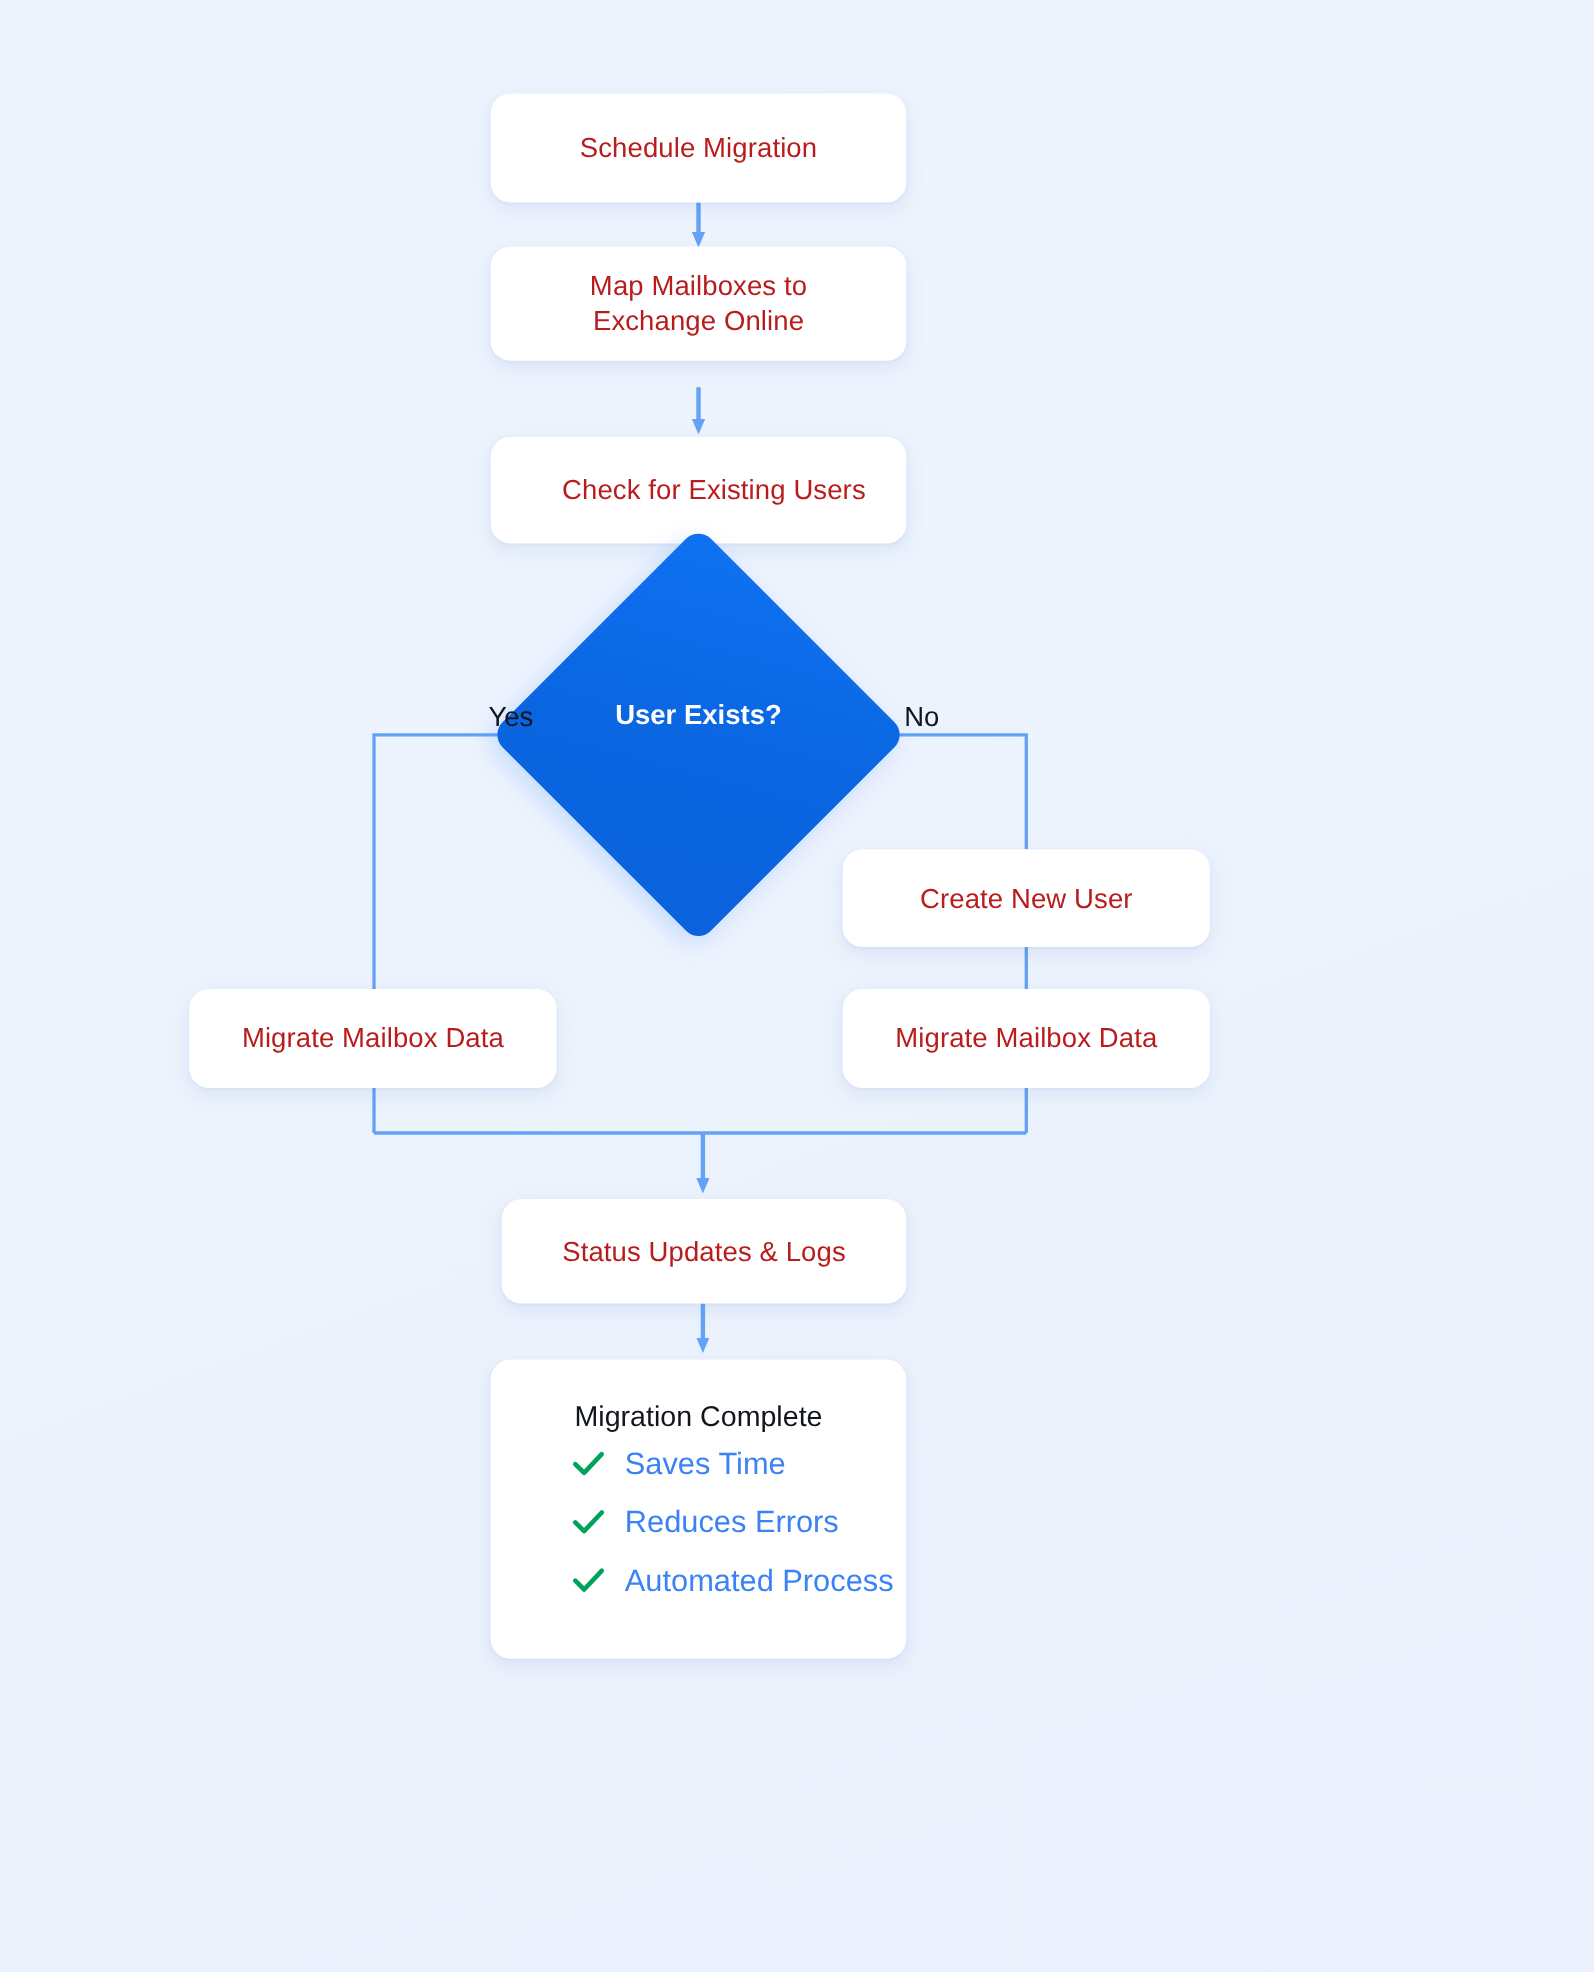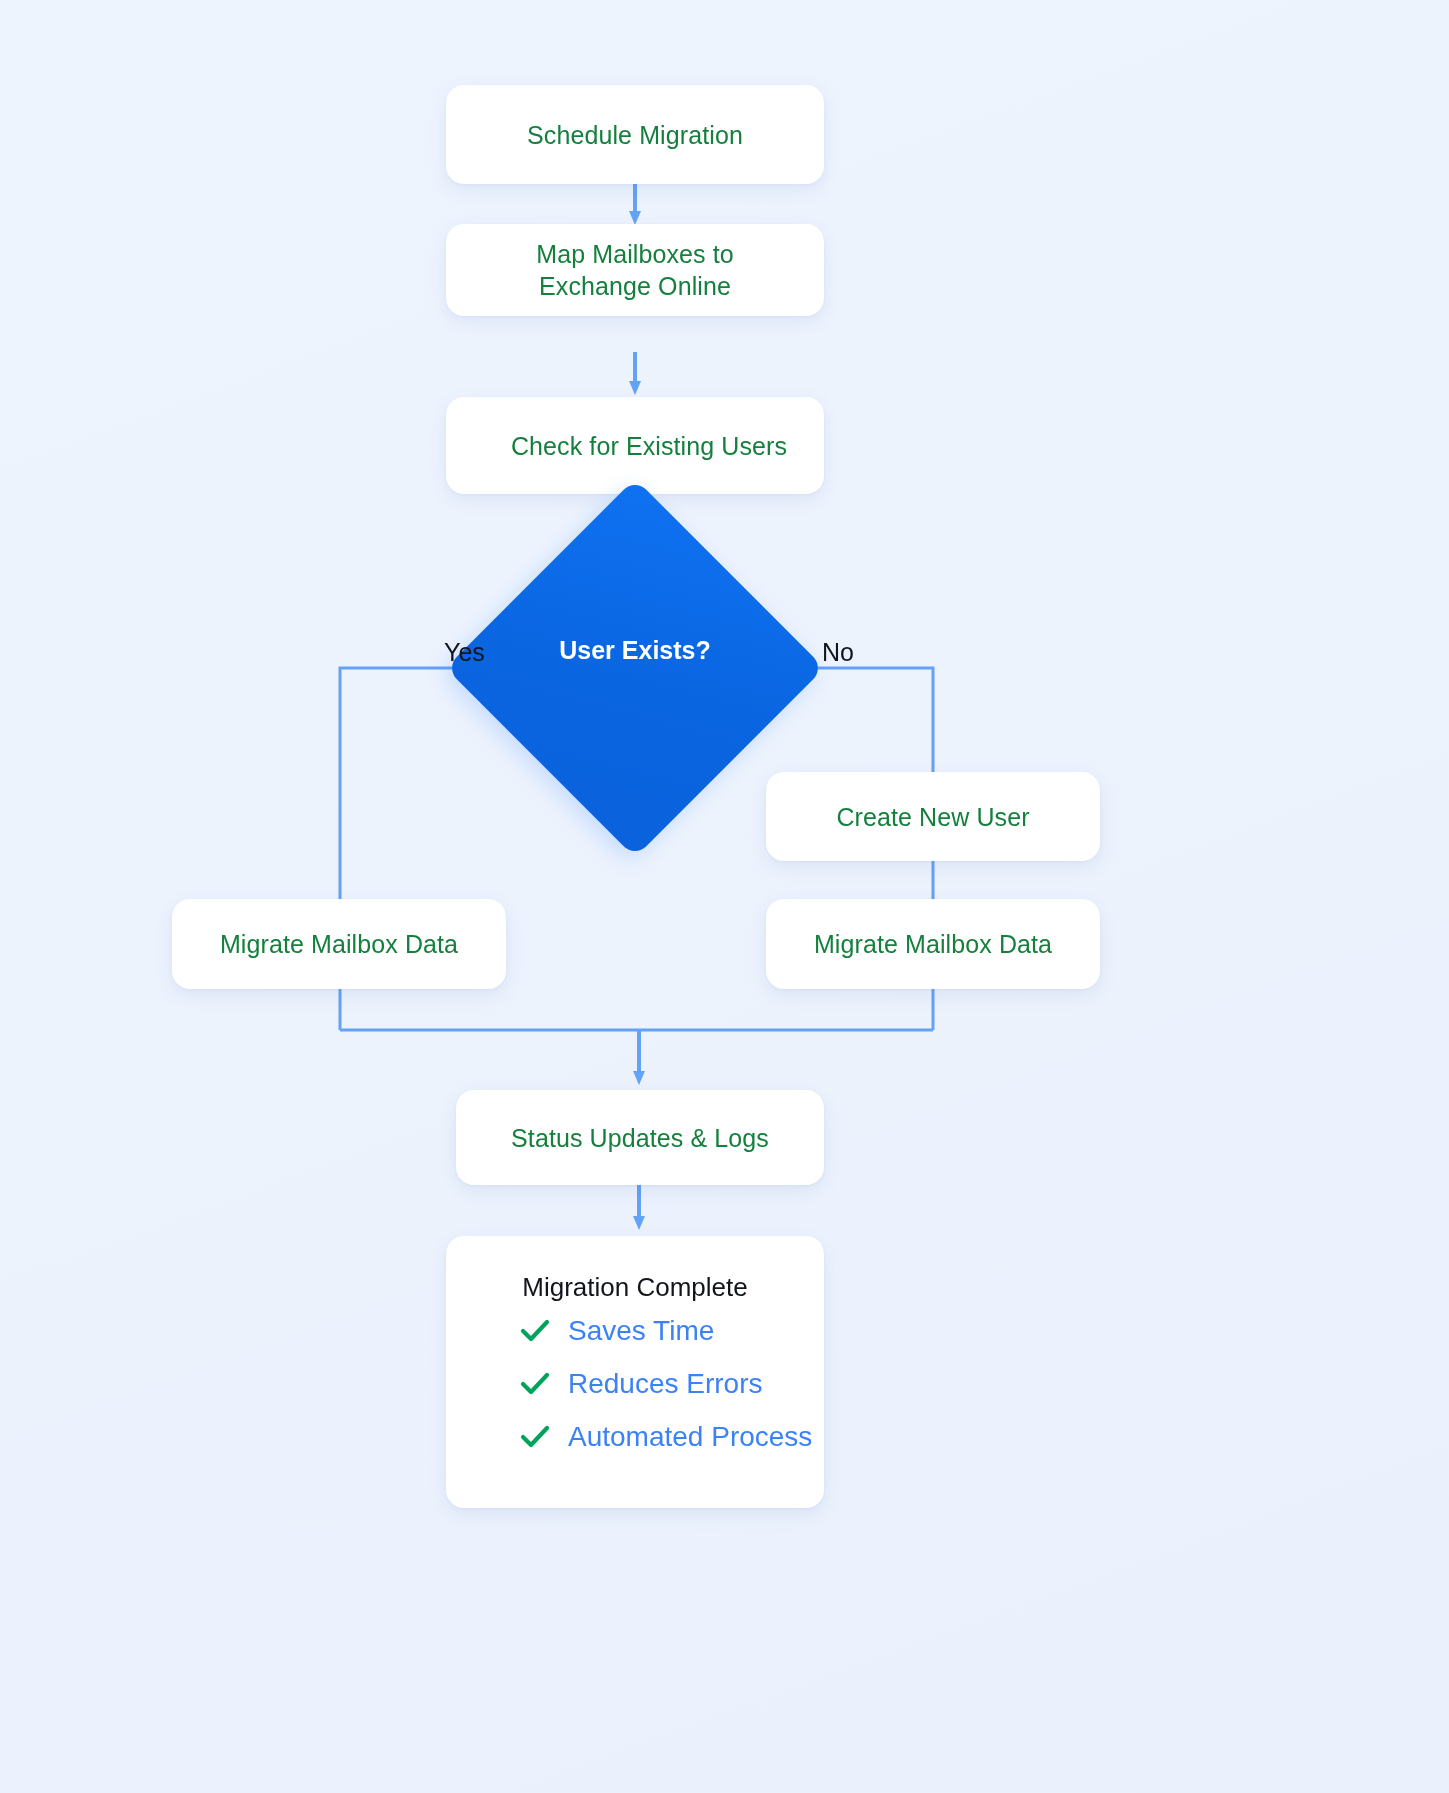--- a/index.html
+++ b/index.html
@@ -29,21 +29,21 @@
   }
   .node {
     position: absolute;
     background: #ffffff;
     border-radius: 18px;
     box-shadow: 0 6px 18px rgba(60,110,190,0.10), 0 1px 3px rgba(60,110,190,0.06);
     display: flex;
     align-items: center;
     justify-content: center;
     text-align: center;
-    color: #15803d;
+    color: #b91c1c;
     font-size: 25px;
     line-height: 1.28;
     letter-spacing: 0.1px;
     z-index: 3;
   }
   .node span { display: block; }
 
   .diamond {
     position: absolute;
     width: 268px;
@@ -141,21 +141,21 @@
 
     <line x1="639" y1="1030" x2="639" y2="1072" stroke="#64a2f7" stroke-width="4" marker-end="url(#arrowBlue)"></line>
 
     <line x1="639" y1="1185" x2="639" y2="1217" stroke="#64a2f7" stroke-width="4" marker-end="url(#arrowBlue)"></line>
   </svg>
 
   <div class="node" style="left:446px; top:85px; width:378px; height:99px;">
     <span>Schedule  Migration</span>
   </div>
 
-  <div class="node" style="left:446px; top:224px; width:378px; height:92px; flex-direction:column;">
+  <div class="node" style="left:446px; top:224px; width:378px; height:104px; flex-direction:column;">
     <span>Map Mailboxes to</span>
     <span>Exchange Online</span>
   </div>
 
   <div class="node" style="left:446px; top:397px; width:378px; height:97px;padding-left:28px;">
     <span>Check for Existing Users</span>
   </div>
 
   <div class="diamond" style="left:501px; top:534px;"></div>
   <div class="diamond-label" style="left:505px; top:634px;text-align:center;">

